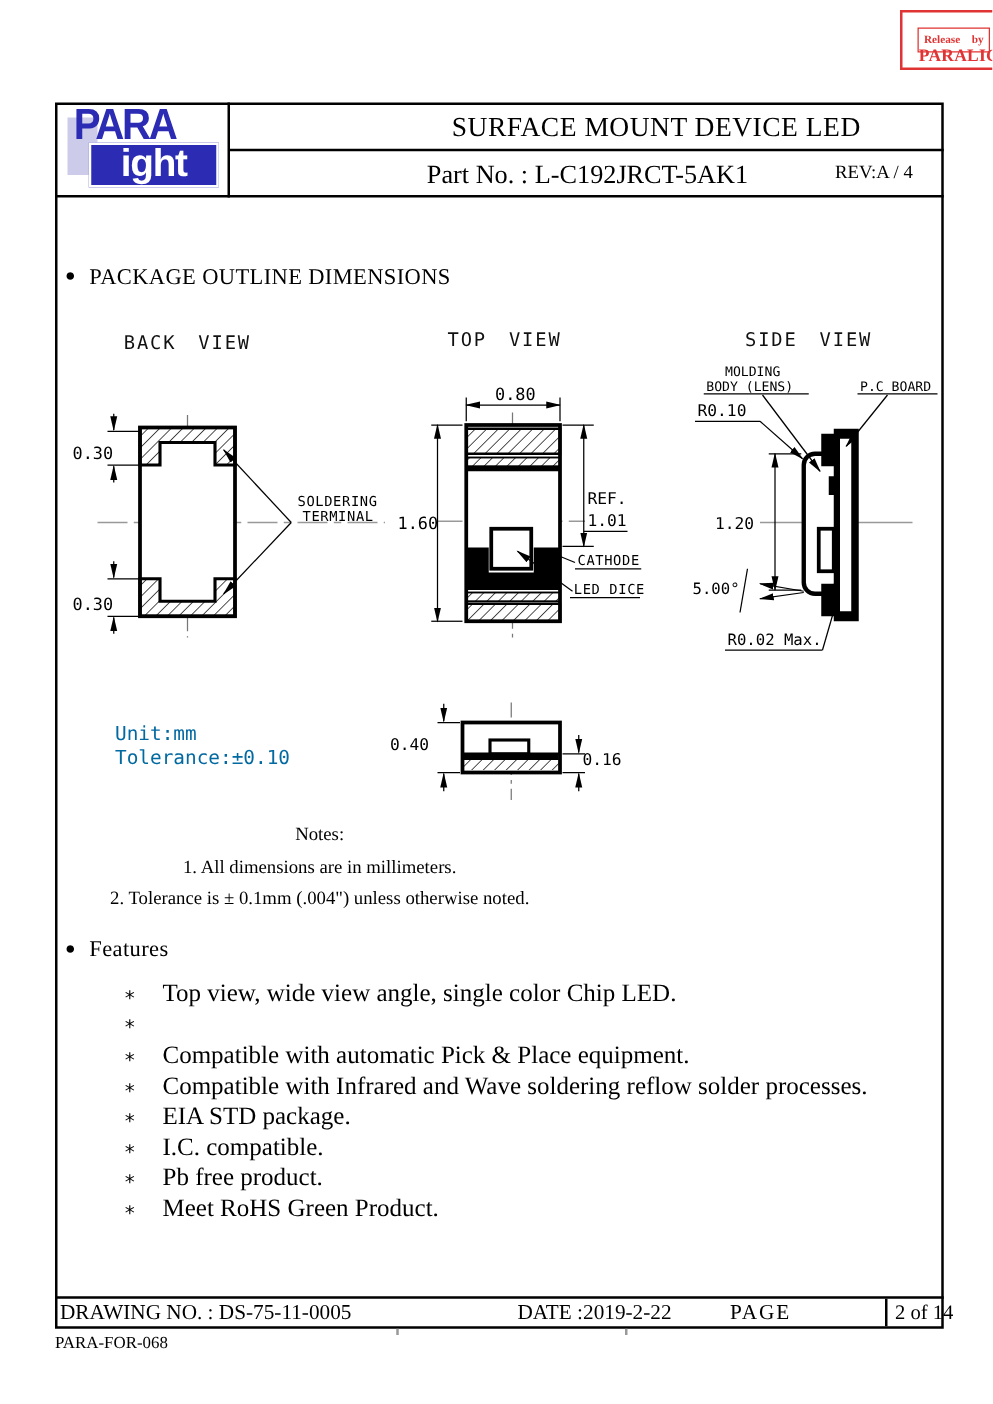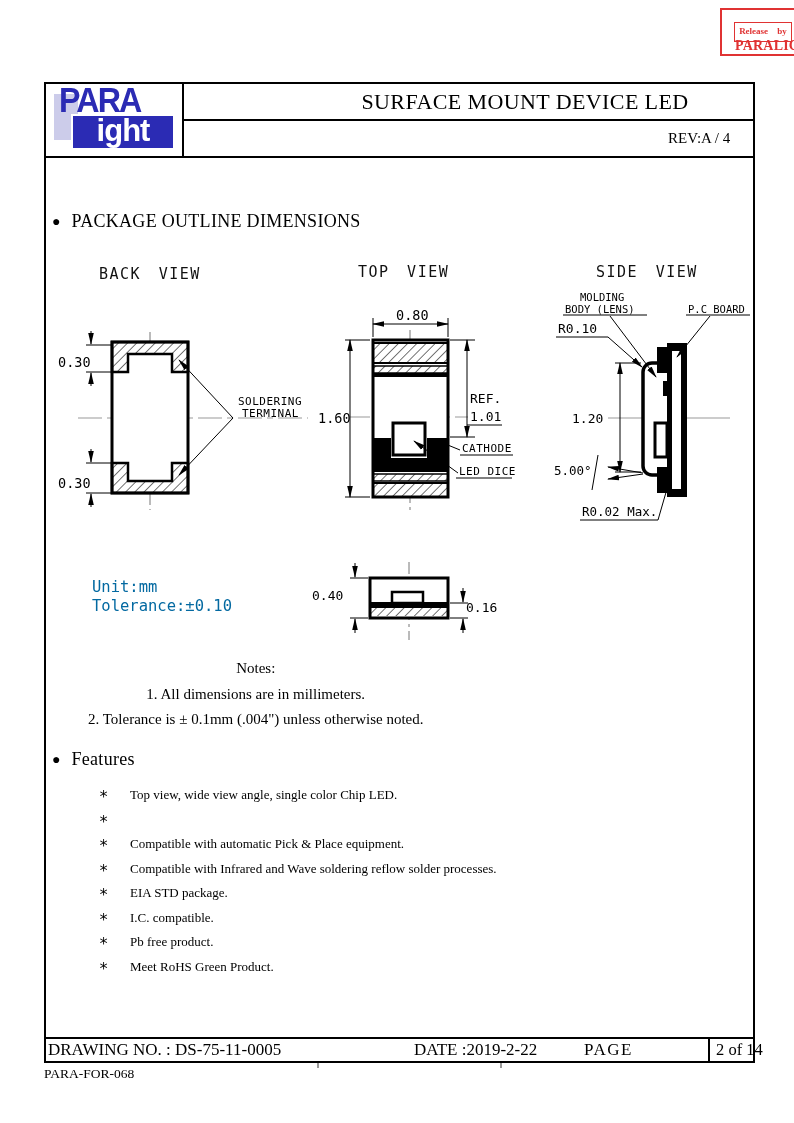--- a/index.html
+++ b/index.html
@@ -34,21 +34,21 @@
   
   .dwg-title { font-family:"DejaVu Sans Mono",monospace; font-size:15px; letter-spacing:1.5px; word-spacing:7px; color:#111; }
   
   .units { font-family:"DejaVu Sans Mono",monospace; font-size:15.5px; line-height:19px; color:#0369a1; }
   .notes { font-size:15px; }
   .notes .notes-title { margin-bottom:9px; }
   .notes .note-item { margin-bottom:8px; }
   
   .feature-row { display:flex; align-items:baseline; height:24.5px; }
   .feature-star { width:31px; font-family:"DejaVu Sans Mono",monospace; font-size:16px; }
-  .feature-text { font-size:13px; }
+  .feature-text { font-size:20px; }
   
   .ft { font-size:17px; }
   svg text { fill:#000; }
 </style>
 </head>
 <body>
 
 <div id="page">
 
   <div class="abs stamp">
@@ -63,20 +63,21 @@
   <div class="abs vline" style="left:182px; top:82px; width:2px; height:76px;"></div>
   <div class="abs hline" style="left:184px; top:119px; width:571px; height:2px;"></div>
 
   <div class="abs logo">
     <div class="logo-shadow"></div>
     <div class="logo-para">PARA</div>
     <div class="logo-ight"><span>ight</span></div>
   </div>
 
   <div class="abs doc-title">SURFACE MOUNT DEVICE LED</div>
+  <div class="abs part-no">Part No. : L-C192JRCT-5AK1</div>
   <div class="abs rev">REV:A / 4</div>
 
   <div class="abs section-head" style="left:52px; top:211px;">
     <span class="bullet">●</span>
     <span class="head-text">PACKAGE OUTLINE DIMENSIONS</span>
   </div>
 
   <div class="abs dwg-title" style="left:99px;  top:265px;">BACK VIEW</div>
   <div class="abs dwg-title" style="left:358px; top:263px;">TOP VIEW</div>
   <div class="abs dwg-title" style="left:596px; top:263px;">SIDE VIEW</div>

